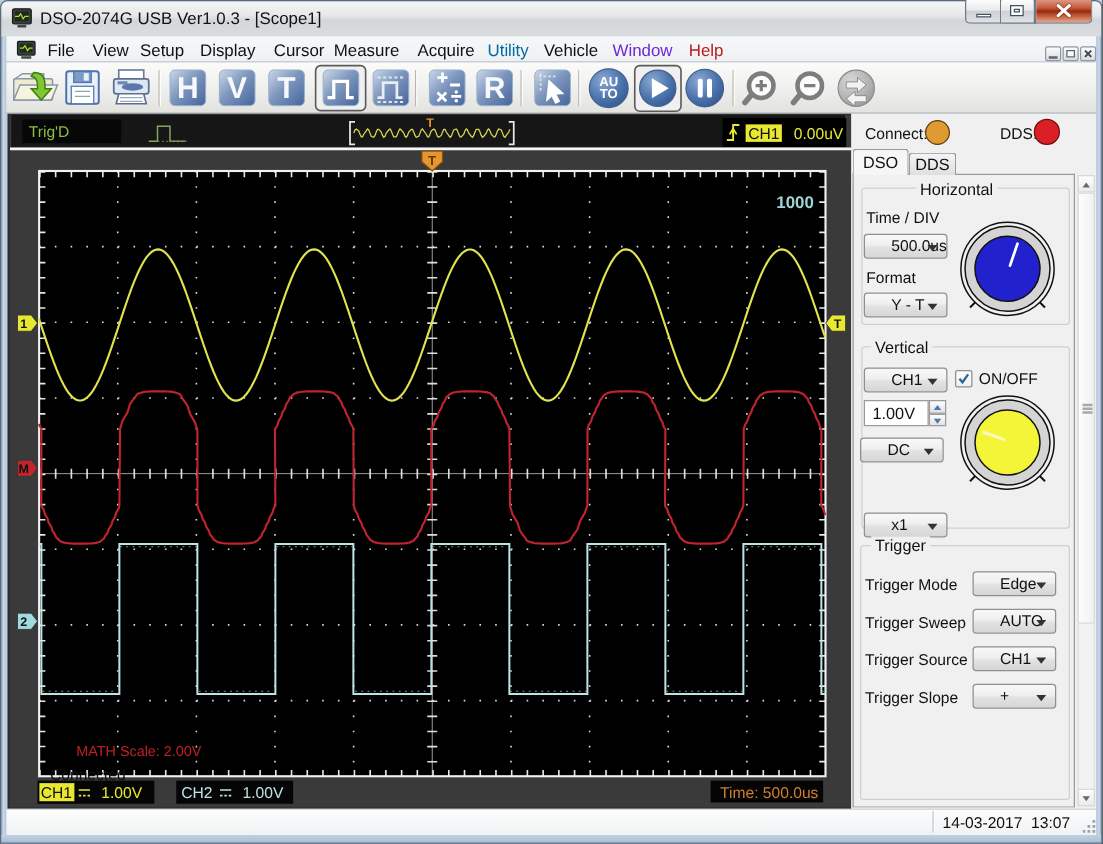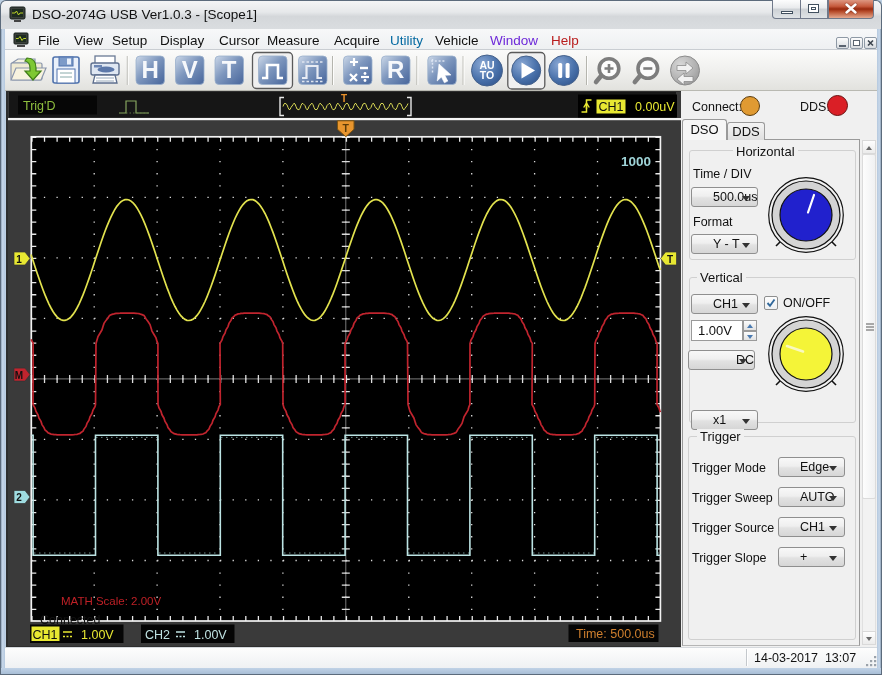--- a/index.html
+++ b/index.html
@@ -312,21 +312,21 @@
 <div class="lbl" style="left:783px;top:296px;">ON/OFF</div>
 <div class="abs" style="left:691px;top:320px;width:52px;height:21px;border:1px solid #9a9a9a;background:#fff;font-size:13px;color:#111;line-height:19px;padding-left:6px;">1.00V</div>
 <div class="abs" style="left:742.5px;top:320px;width:14px;height:21px;">
     <div class="abs" style="left:0;top:0;width:14px;height:10.5px;border:1px solid #9a9a9a;background:linear-gradient(180deg,#fcfcfc,#e2e2e2);">
       <div class="abs" style="left:3px;top:3px;width:0;height:0;border-left:3.5px solid transparent;border-right:3.5px solid transparent;border-bottom:4px solid #4a7ab0;"></div>
     </div>
     <div class="abs" style="left:0;top:10.5px;width:14px;height:10.5px;border:1px solid #9a9a9a;background:linear-gradient(180deg,#fcfcfc,#e2e2e2);">
       <div class="abs" style="left:3px;top:3px;width:0;height:0;border-left:3.5px solid transparent;border-right:3.5px solid transparent;border-top:4px solid #4a7ab0;"></div>
     </div>
   </div>
-<div class="combo" style="left:688px;top:350px;text-align:right;">DC</div>
+<div class="combo" style="left:688px;top:350px;">DC</div>
 <div class="combo" style="left:691px;top:377.5px;margin-top:32px;">x1</div>
 <svg class="abs" style="left:765px;top:312.5px;" width="82" height="82" viewBox="0 0 82 82">
 <line x1="19" y1="64" x2="11" y2="72" stroke="#111" stroke-width="1.6"></line>
 <line x1="63" y1="64" x2="71" y2="72" stroke="#111" stroke-width="1.6"></line>
 <circle cx="41" cy="41" r="37.3" fill="#f0f0f0" stroke="#111" stroke-width="1.2"></circle>
 <circle cx="41" cy="41" r="34" fill="#d4d4d4" stroke="#111" stroke-width="1.2"></circle>
 <circle cx="41" cy="41" r="26" fill="#f4f438" stroke="#111" stroke-width="1.2"></circle>
 <line x1="22" y1="33" x2="38" y2="38.5" stroke="#fafad8" stroke-width="2.5" stroke-linecap="round" opacity="0.85"></line>
   </svg>
 <div class="grp" style="left:688px;top:436px;width:168px;height:204px;"></div>

